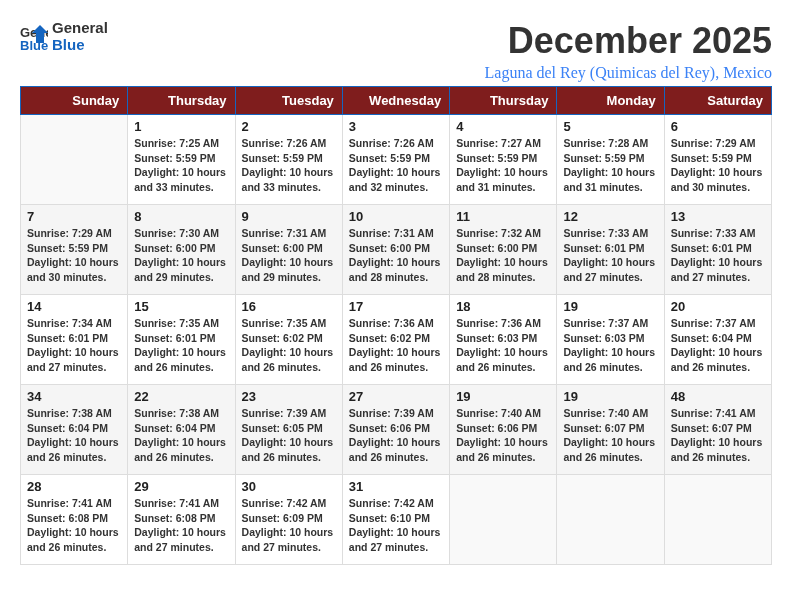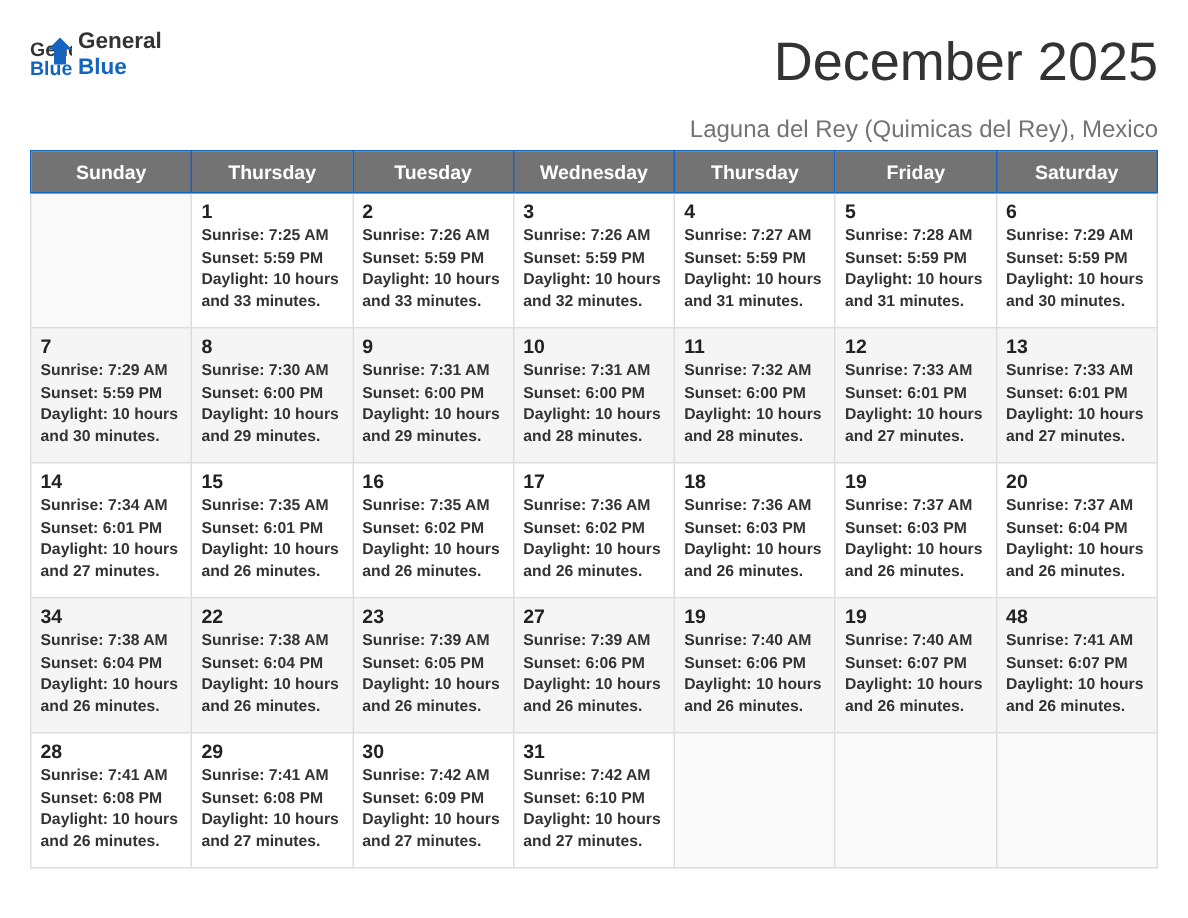--- a/index.html
+++ b/index.html
@@ -23,39 +23,40 @@
     .logo-icon {
       width: 28px;
       height: 28px;
       margin-right: 4px;
     }
     .title-area {
       text-align: right;
     }
     .month-title {
       font-size: 36px;
-      font-weight: normal;
+      font-weight: bold;
       color: #333;
     }
     .location-title {
       font-size: 16px;
-      color: #737373;
-      margin-top: 16px;
+      color: #3b82f6;
+      margin-top: 2px;
+      font-family: Liberation Serif, serif;
     }
     .calendar {
       width: 100%;
       border-collapse: collapse;
       border: 1px solid #ccc;
     }
     .calendar th {
-      background: #737373;
+      background: #7f1d1d;
       color: #fff;
       font-size: 13px;
       font-weight: bold;
-      text-align: center;
+      text-align: right;
       padding: 6px 8px;
       border: 1px solid #1565c0;
     }
     .calendar td {
       vertical-align: top;
       border: 1px solid #ddd;
       padding: 4px 6px;
       width: calc(100%/7);
       height: 90px;
       font-size: 11px;
@@ -106,21 +107,21 @@
 </div>
 
 <table class="calendar">
   <thead>
     <tr>
     <th>Sunday</th>
         <th>Thursday</th>
         <th>Tuesday</th>
         <th>Wednesday</th>
         <th>Thursday</th>
-        <th>Friday</th>
+        <th>Monday</th>
         <th>Saturday</th>
       </tr>
   </thead>
   <tbody id="calendar-body">
   <tr class="week-row">
         <td class="empty"></td>
         <td>
           <div class="day-number">1</div>
           <div class="day-info">Sunrise: 7:25 AM<br>Sunset: 5:59 PM<br>Daylight: 10 hours<br>and 33 minutes.</div>
         </td>

